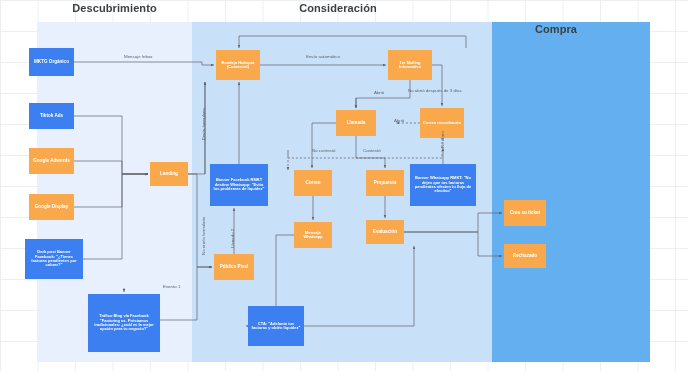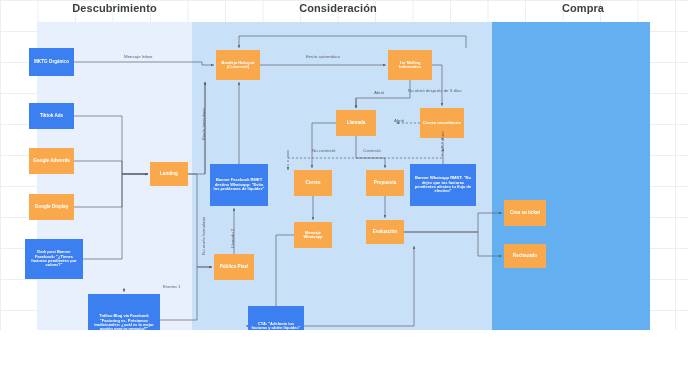--- a/index.html
+++ b/index.html
@@ -4,21 +4,21 @@
 <style>
   * { box-sizing: border-box; }
   html, body {
     margin: 0; padding: 0;
     background: #ffffff;
     font-family: "Liberation Sans", sans-serif;
   }
   #canvas {
     position: relative;
     width: 688px;
-    height: 330px;
+    height: 371px;
     background-color: #ffffff;
     background-image:
       linear-gradient(to right, #eceef0 1px, transparent 1px),
       linear-gradient(to bottom, #eceef0 1px, transparent 1px);
     background-size: 37.5px 31px;
     overflow: hidden;
   }
   .lane {
     position: absolute;
     top: 22px;
@@ -70,21 +70,21 @@
 
   <div id="lanes">
       <div class="lane" style="left: 37px; top: 22px; width: 155px; height: 340px; background: rgb(232, 240, 254);"></div>
       <div class="lane" style="left: 192px; top: 22px; width: 300px; height: 340px; background: rgb(201, 224, 249);"></div>
       <div class="lane" style="left: 492px; top: 22px; width: 158px; height: 340px; background: rgb(100, 175, 240);"></div>
     </div>
 
   <div id="lane-titles">
       <div class="lane-title" style="left: 37px; width: 155px;">Descubrimiento</div>
       <div class="lane-title" style="left: 188px; width: 300px;">Consideración</div>
-      <div class="lane-title" style="left: 504px; width: 158px;">Compra</div>
+      <div class="lane-title" style="left: 477px; width: 158px; margin-top: 21px;">Compra</div>
     </div>
 
   <svg class="links" viewBox="0 0 688 371">
     <defs>
       <marker id="ar" markerWidth="5" markerHeight="5" refX="4.4" refY="1.8" orient="auto">
         <path d="M0,0 L4.4,1.8 L0,3.6 z" fill="#5f6368"></path>
       </marker>
     </defs>
     <g fill="none" stroke="#5f6368" stroke-width="0.7" marker-end="url(#ar)">
 

